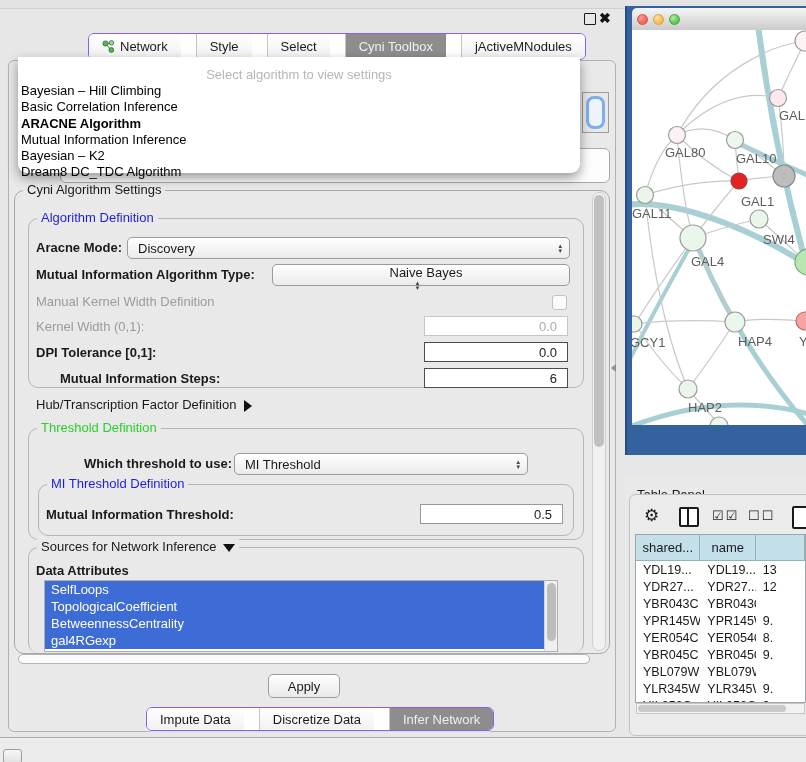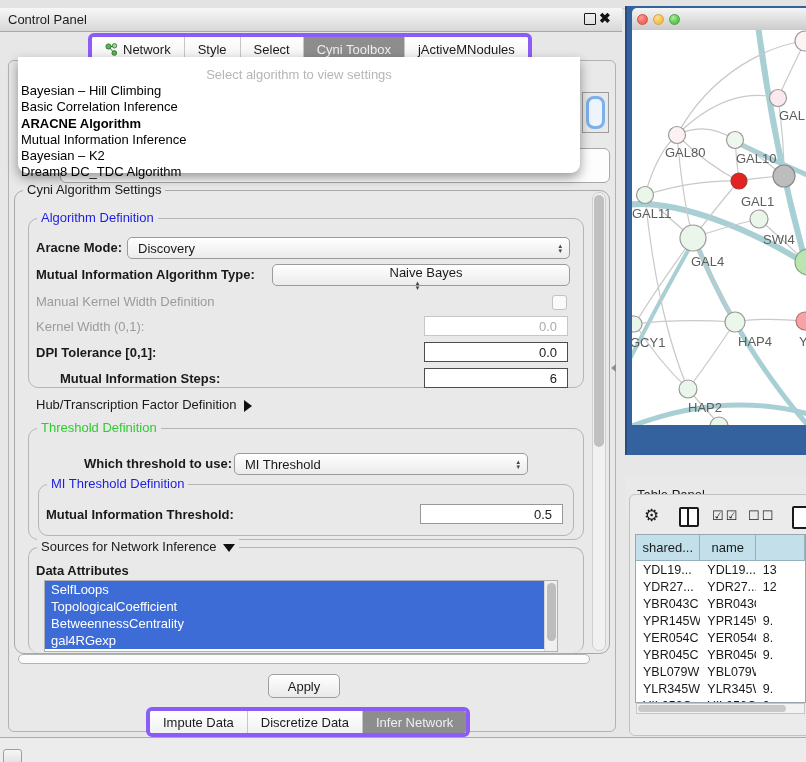--- a/index.html
+++ b/index.html
@@ -11,21 +11,21 @@
   
   .top-strip{left:0;top:0;width:806px;height:8px;background:#e3e3e3;border-bottom:1px solid #cfcfcf;}
   .cp-titlebar{left:0;top:8px;width:622px;height:23px;
     background:linear-gradient(#f7f7f7,#d8d8d8);border-bottom:1px solid #a9a9a9;
     display:flex;align-items:center;}
   .cp-title{margin-left:8px;color:#1c1c1c;}
   .float-icon{left:584px;top:13px;width:10px;height:10px;border:1.5px solid #1a1a1a;border-radius:1px;background:transparent;}
   .close-icon{left:599px;top:9px;font-weight:bold;font-size:14px;color:#111;line-height:18px;}
 
   
-  .seg{display:inline-flex;border:4px solid #8b5cf6;border-radius:6px;overflow:hidden;background:#fff;box-shadow:0 1px 0 rgba(255,255,255,.6);}
+  .seg{display:inline-flex;border:1px solid #8b5cf6;border-radius:6px;overflow:hidden;background:#fff;box-shadow:0 1px 0 rgba(255,255,255,.6);gap:15px;}
   .seg .segitem{display:flex;align-items:center;gap:5px;padding:0 13px;background:linear-gradient(#ffffff,#f1f1f1);
     border-left:1px solid #c6c6c6;color:#1a1a1a;white-space:nowrap;}
   .seg .segitem:first-child{border-left:none;}
   .seg .segitem.sel{background:#8d8d8d;color:#efefef;}
   .tabs-top{left:88px;top:33px;height:25px;}
   .tabs-top .segitem{height:25px;}
   .tabs-bottom{left:146px;top:707px;height:22px;}
   .tabs-bottom .segitem{height:22px;}
 
   .content-panel{left:8px;top:60px;width:606px;height:670px;background:#e9e9e9;
@@ -121,23 +121,20 @@
   .bottom-strip{left:0;top:738px;width:806px;height:24px;background:#ececec;}
   .mini-btn{left:3px;top:749px;width:17px;height:13px;border:1px solid #9e9e9e;border-radius:3px;background:linear-gradient(#f6f6f6,#e2e2e2);}
 </style>
 </head>
 <body>
 
 <div class="stage">
 
   <div class="abs top-strip"></div>
 
-  <div class="abs cp-titlebar">
-    <span class="cp-title">Control Panel</span>
-  </div>
   <div class="abs float-icon"></div>
   <div class="abs close-icon">✖</div>
 
   <div class="abs seg tabs-top" id="top-tabs">
       <div class="segitem">
         <svg width="13" height="13">
           <line x1="4" y1="4" x2="9" y2="10" stroke="#3d7d3d"></line>
           <line x1="4" y1="4" x2="9" y2="3" stroke="#3d7d3d"></line>
           <circle cx="3.5" cy="3.5" r="2.6" fill="#57b657" stroke="#2d6b2d" stroke-width=".8"></circle>
           <circle cx="9.5" cy="2.8" r="2.2" fill="#9fd89f" stroke="#2d6b2d" stroke-width=".8"></circle>

